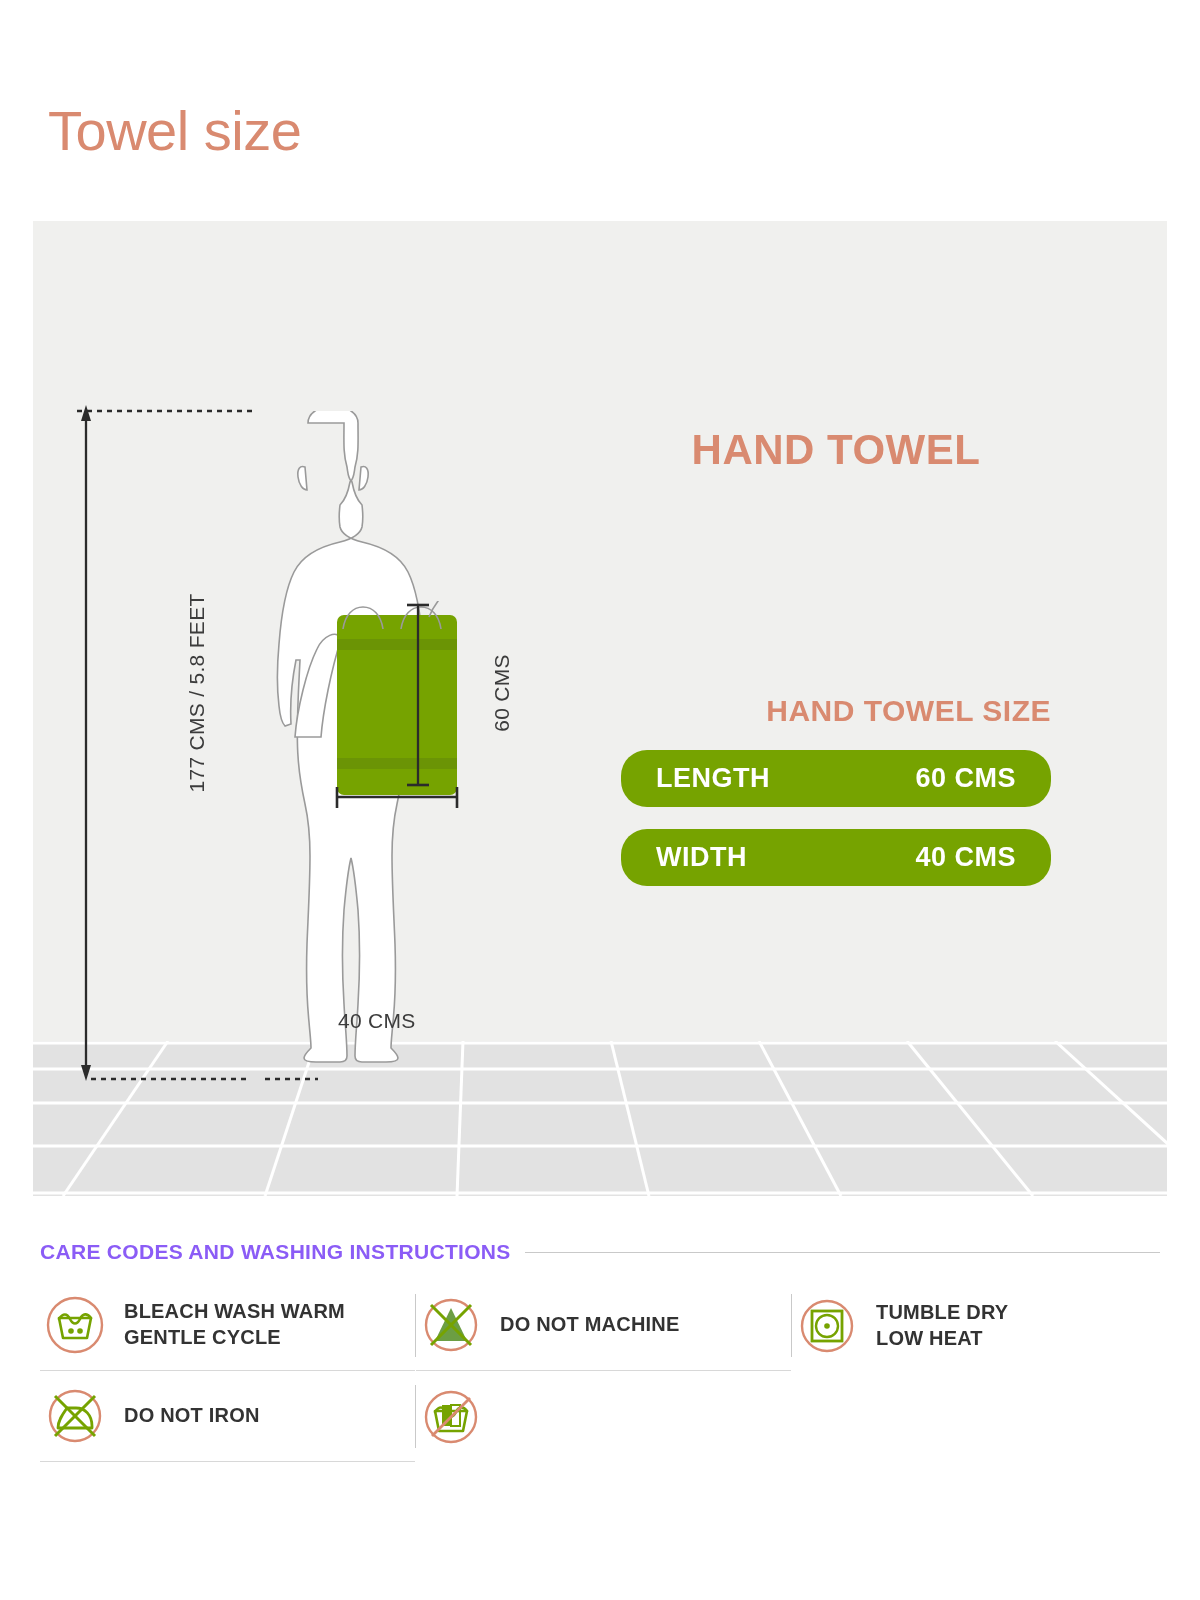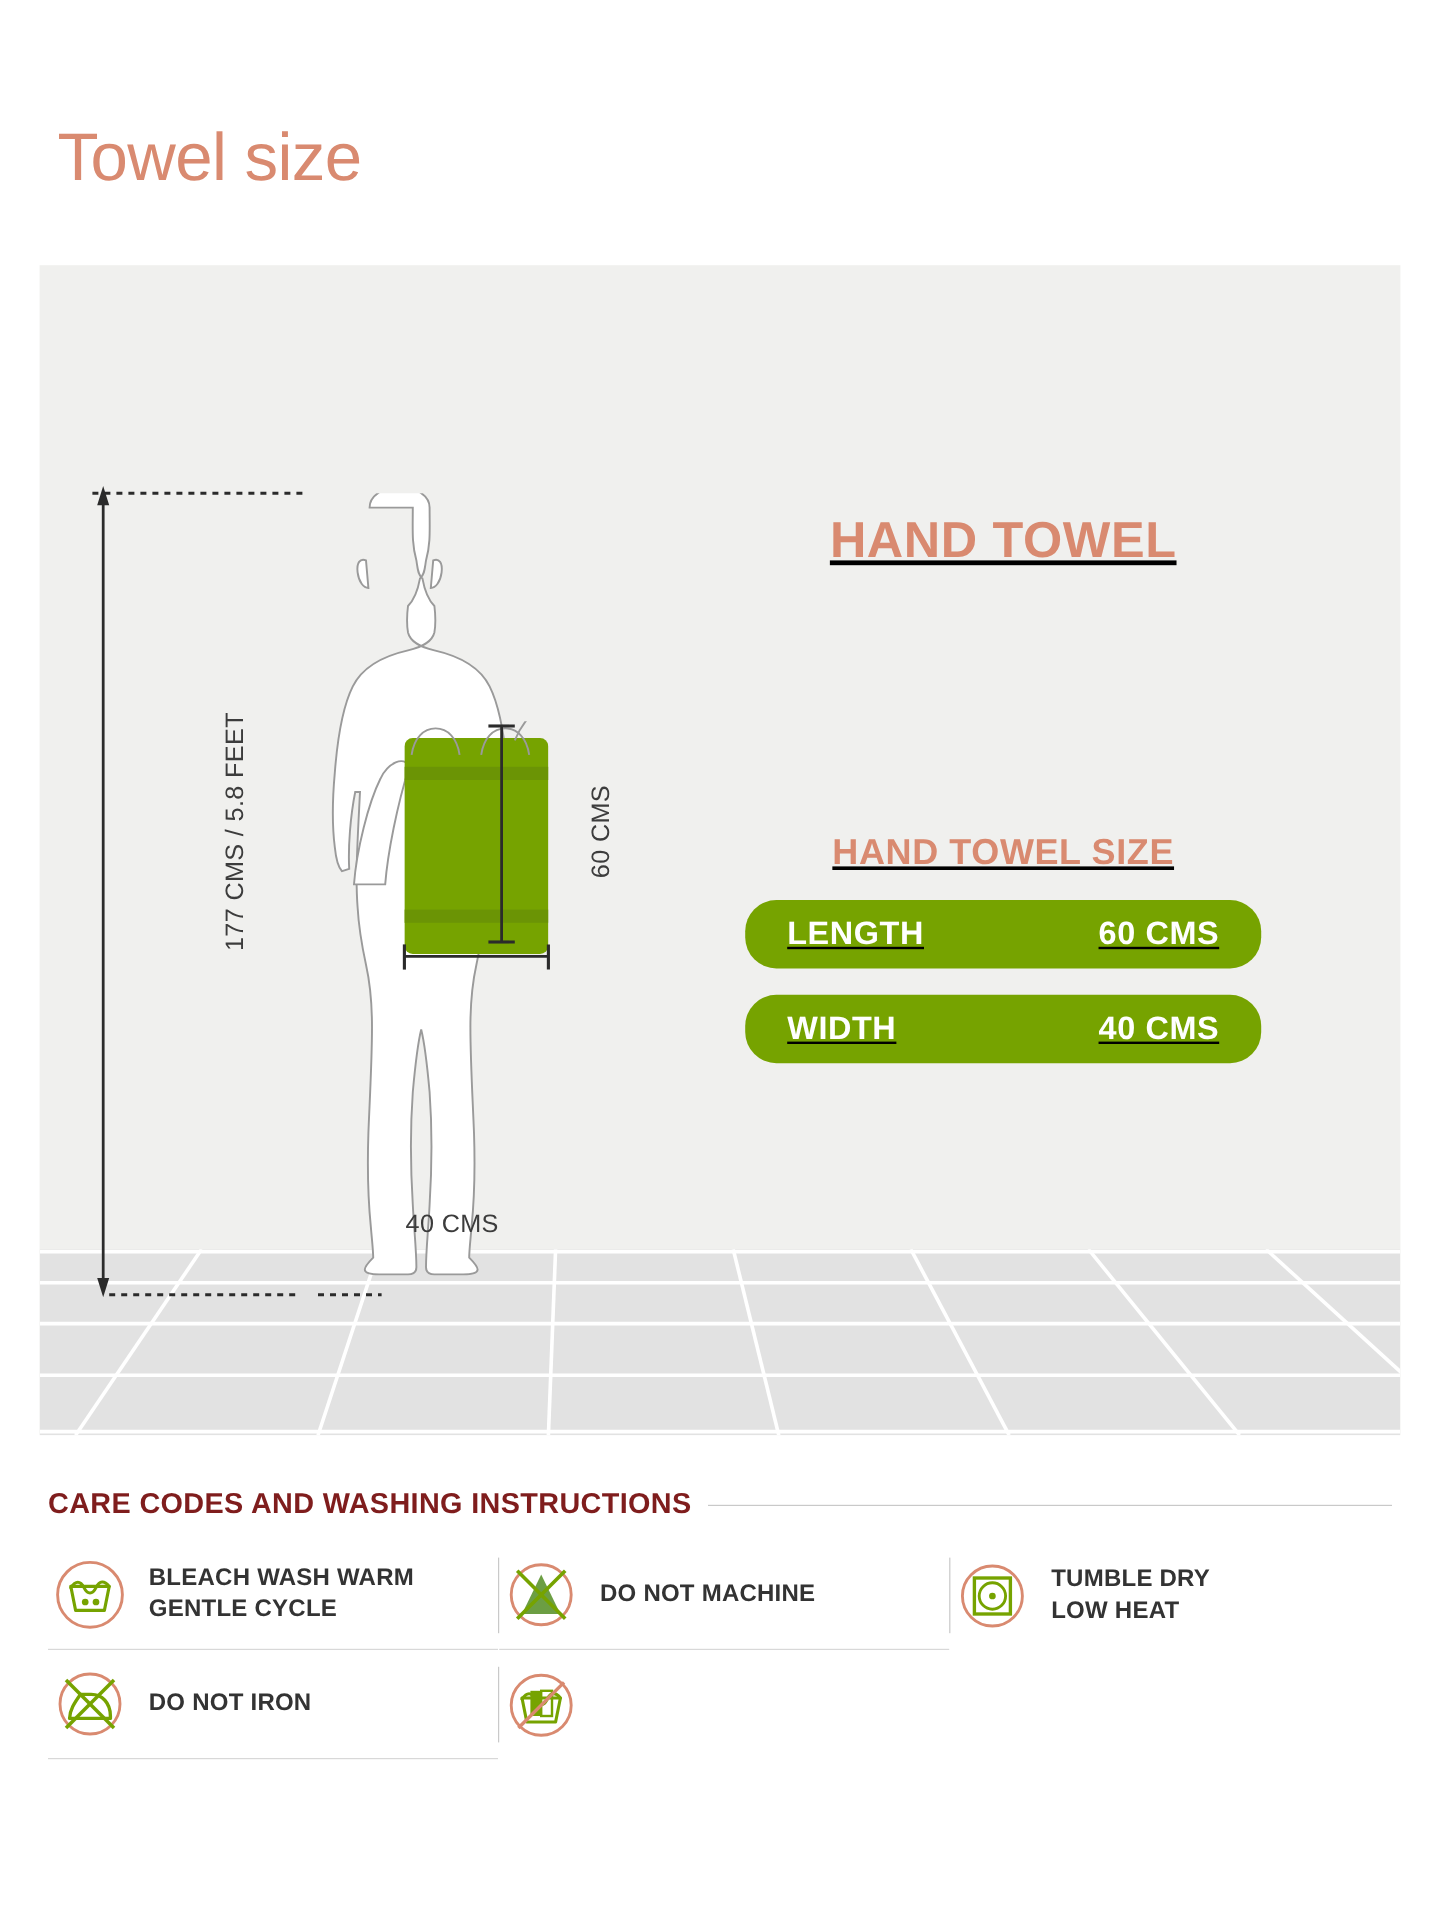--- a/index.html
+++ b/index.html
@@ -41,42 +41,42 @@
     font-size: 21px; color: #3c3c3c; white-space: nowrap;
     letter-spacing: 0.3px;
   }
   .dim-towel-w {
     position: absolute; left: 205px; top: 598px;
     font-size: 21px; color: #3c3c3c; white-space: nowrap;
     letter-spacing: 0.3px;
   }
 
   
-  .right-col { position: absolute; left: 588px; top: 205px; width: 430px; text-decoration: underline; }
+  .right-col { position: absolute; left: 588px; top: 205px; width: 430px; }
   .hero-heading {
     text-align: center; font-size: 42px; font-weight: bold;
     color: #d98a70; letter-spacing: 0.5px;
   }
   .size-heading {
-    text-align: center; font-size: 30px; font-weight: bold;
+    text-align: right; font-size: 30px; font-weight: bold;
     color: #d98a70; letter-spacing: 0.5px; margin-top: 220px;
   }
   .size-row {
     display: flex; align-items: center; justify-content: space-between;
     background: #76a300; color: #ffffff; border-radius: 26px;
     height: 57px; padding: 0 35px; margin-top: 22px;
   }
   .size-row .k { font-size: 27px; font-weight: bold; letter-spacing: 0.5px; }
   .size-row .v { font-size: 27px; font-weight: bold; letter-spacing: 0.5px; }
 
   
   .care { position: absolute; left: 40px; top: 1240px; width: 1120px; }
   .care-head-row { display: flex; align-items: center; gap: 14px; }
   .care-title {
-    font-size: 24px; font-weight: bold; color: #7f1d1d;
+    font-size: 21px; font-weight: bold; color: #8b5cf6;
     letter-spacing: 0.3px; white-space: nowrap;
   }
   .care-rule { flex: 1; height: 1px; background: #c9c9c9; }
 
   .care-grid {
     display: grid; grid-template-columns: 375px 1px 375px 1px 375px;
     margin-top: 16px;
   }
   .vdiv { background: #c9c9c9; width: 1px; margin: 14px 0; justify-self: center; }
   .cell { display: flex; align-items: center; gap: 18px; padding: 14px 20px 14px 4px; }

